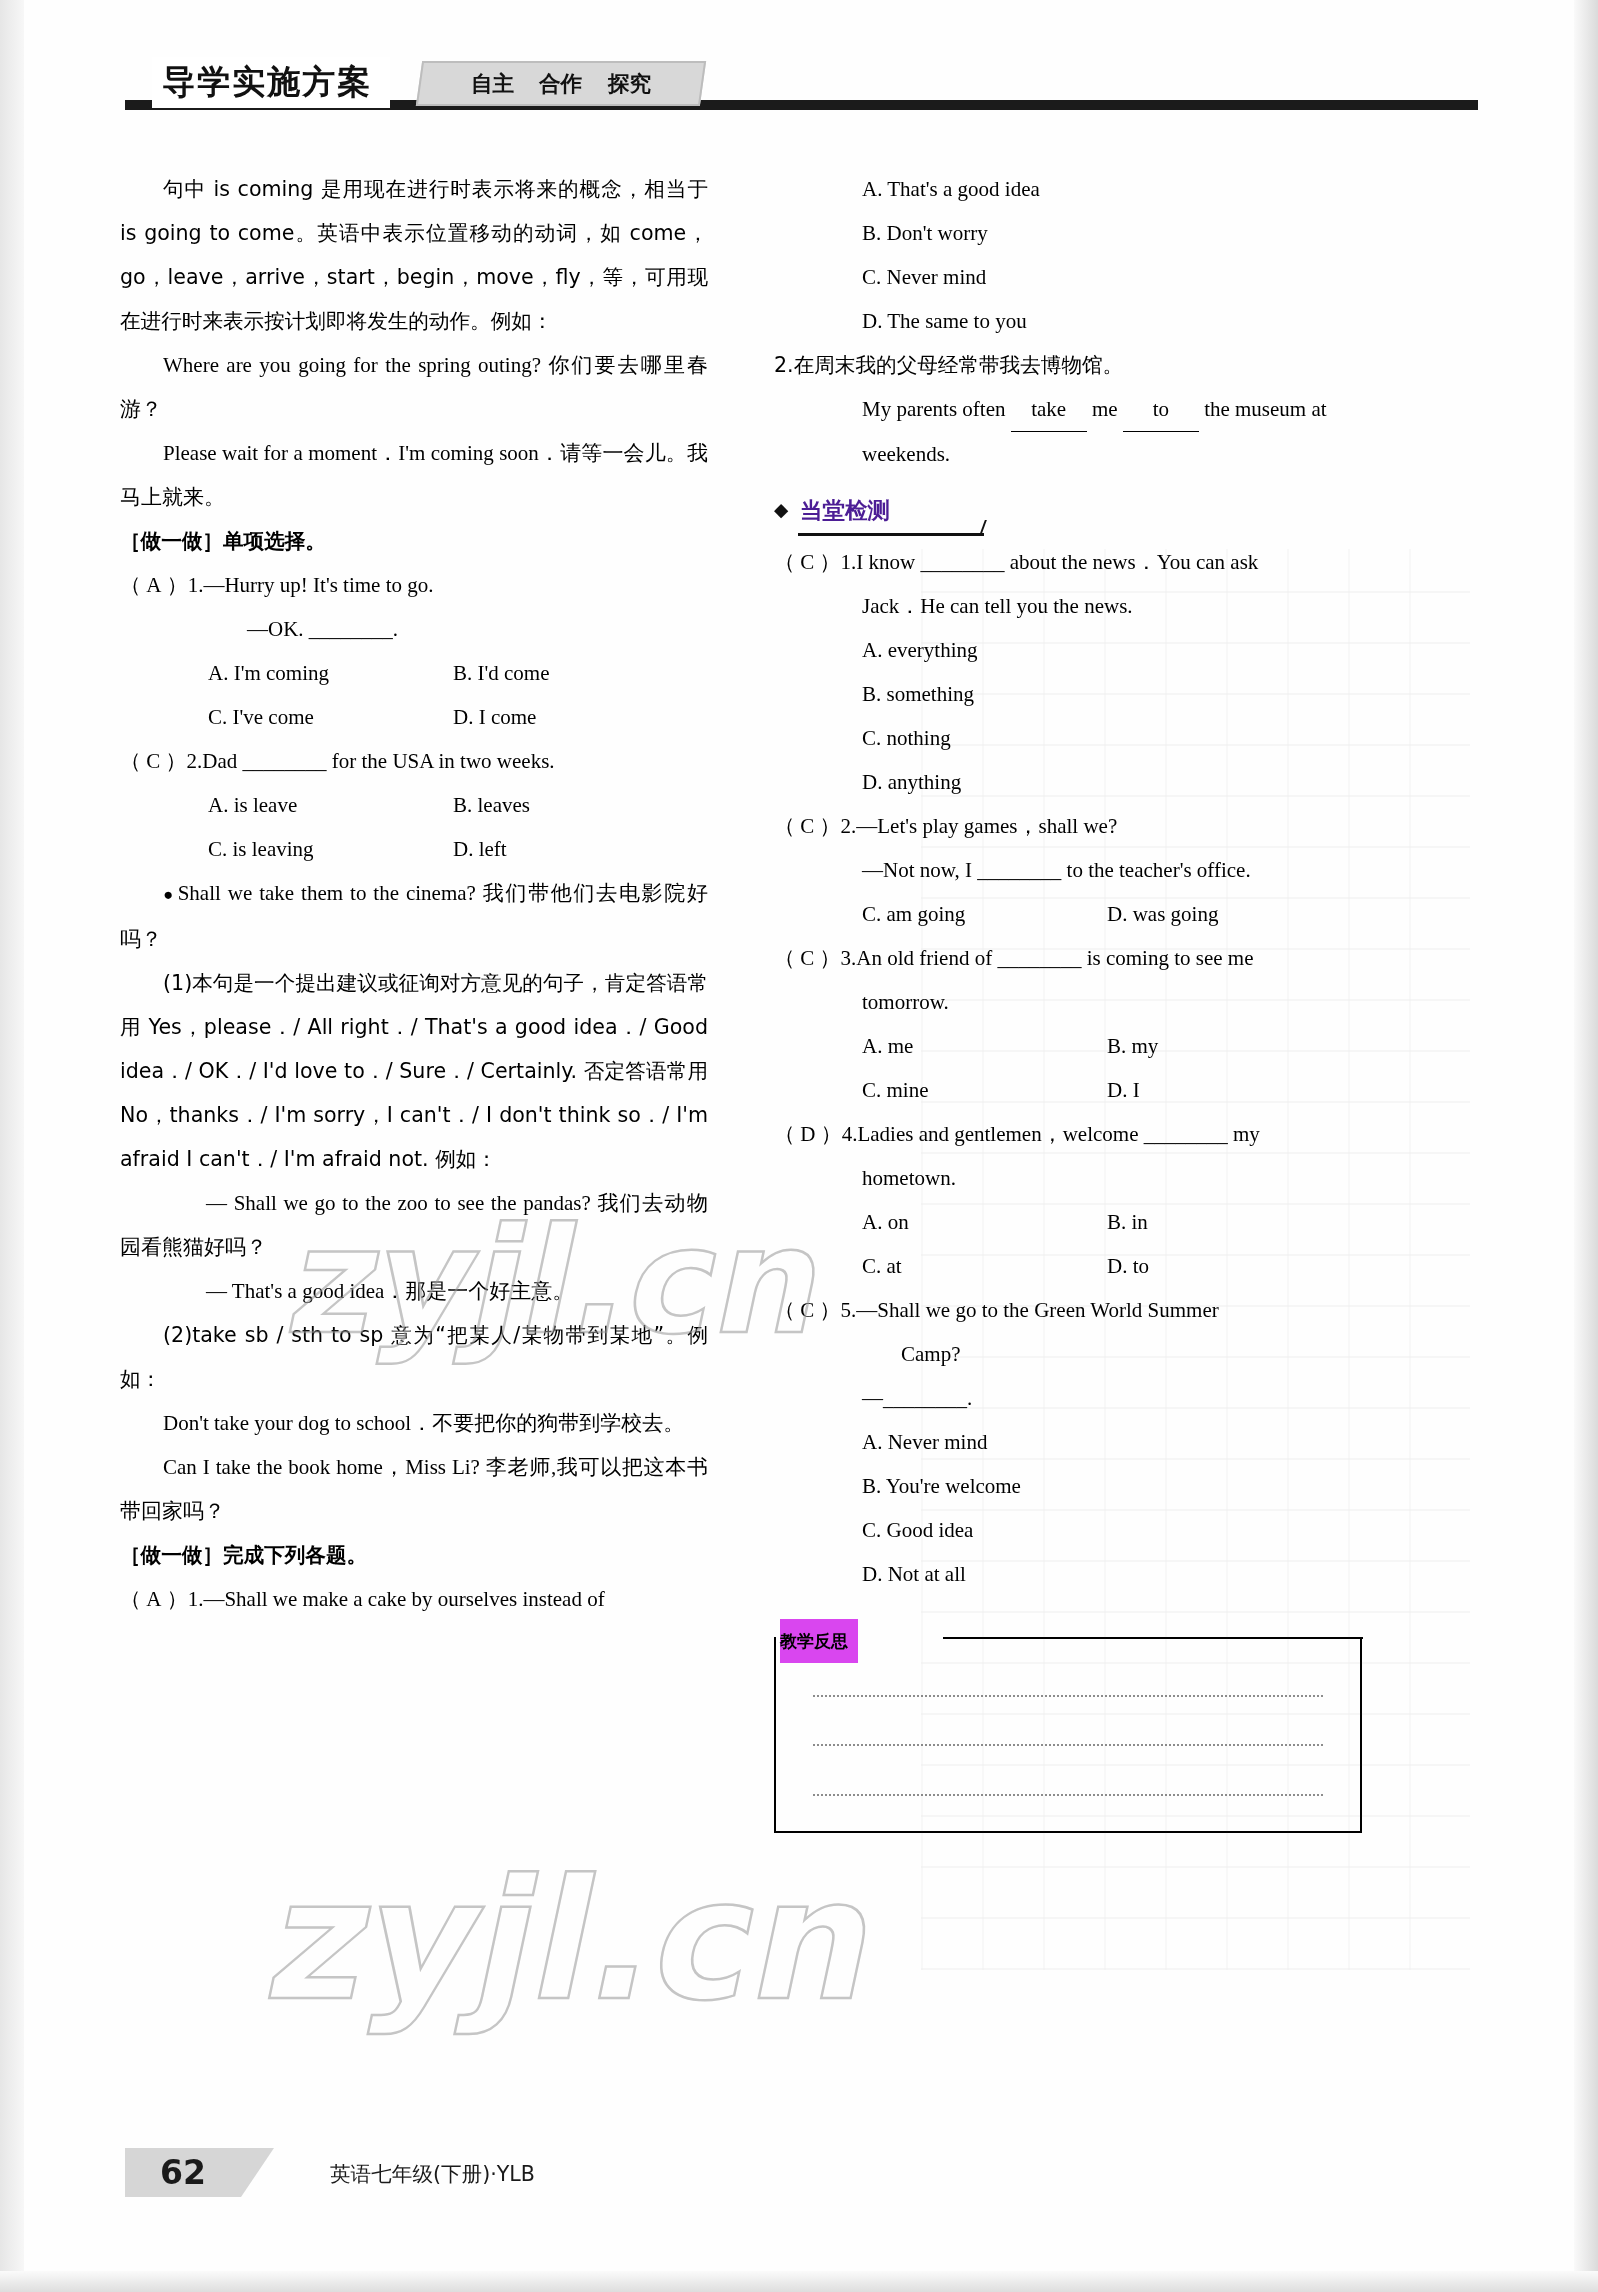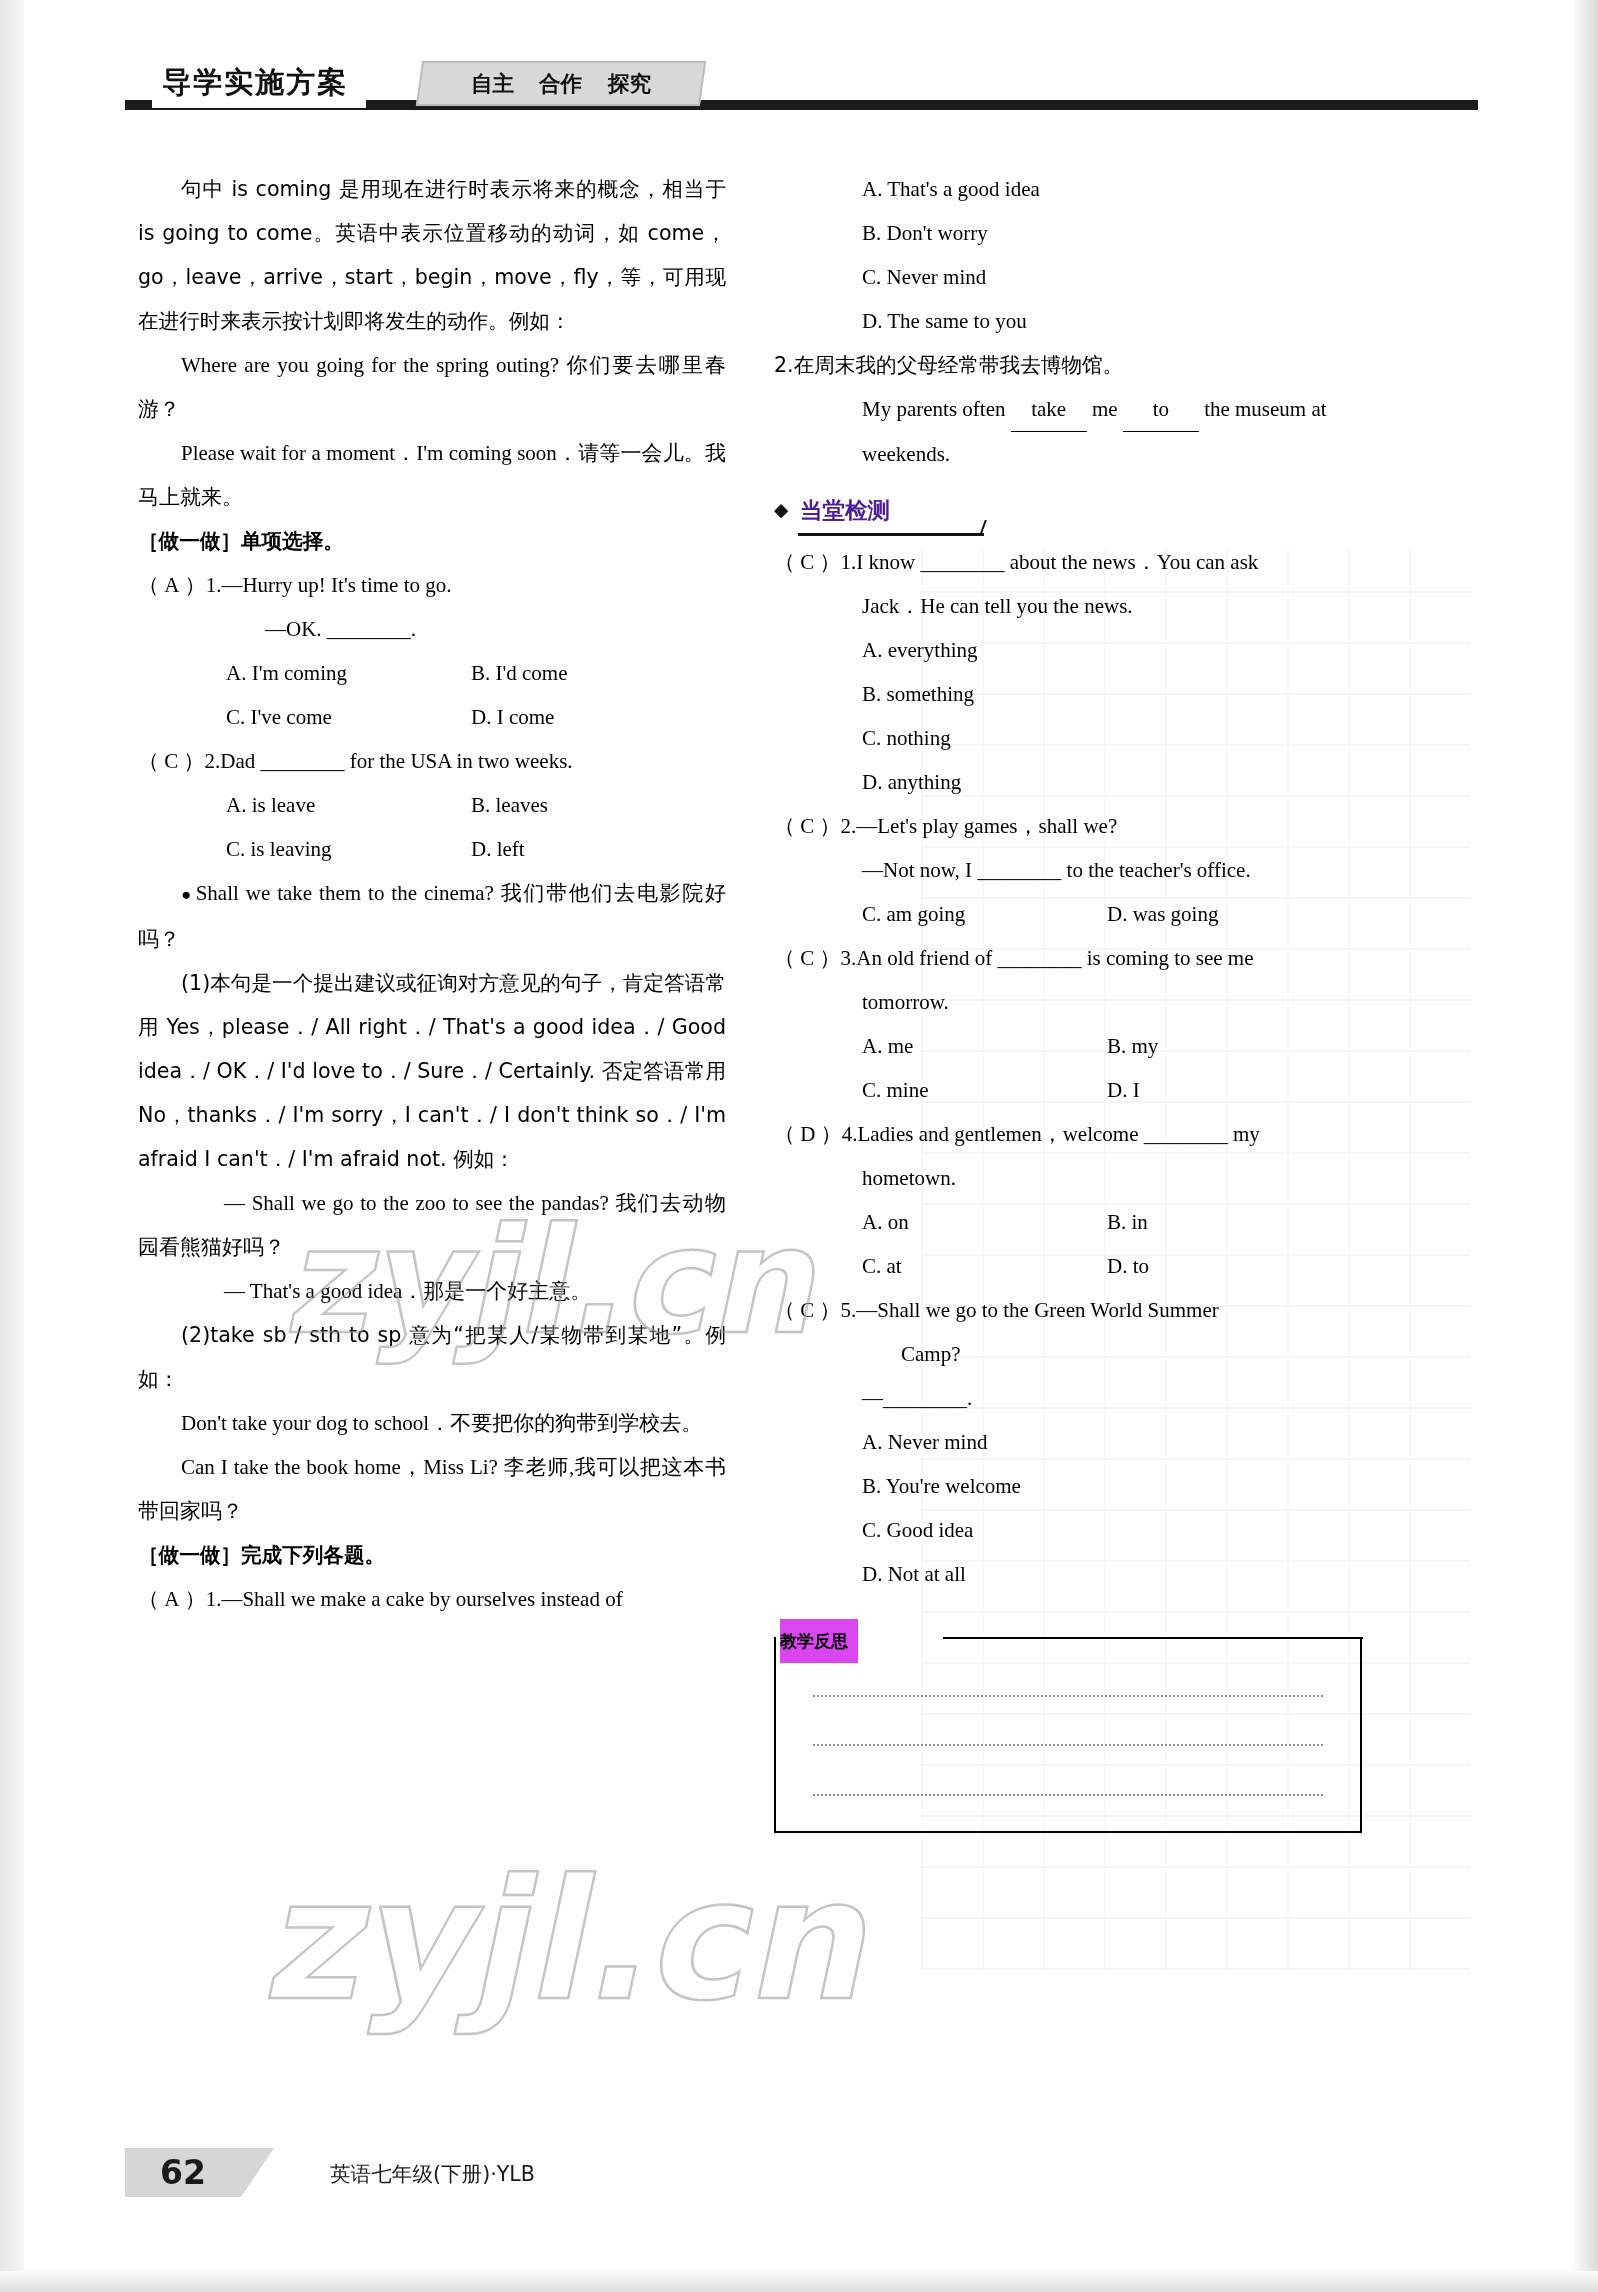--- a/index.html
+++ b/index.html
@@ -37,41 +37,41 @@
     position:absolute; left:0; top:43px; width:1353px; height:9.8px;
     background:#1b1b1b;
   }
   .header-title-box {
     position:absolute; left:27.4px; top:0px; height:51px;
     display:flex; align-items:center; padding:0 17.6px 0 9.8px;
     background:#ffffff;
   }
   .header-title {
     font-family:"DejaVu Sans", sans-serif;
-    font-weight:bold; font-size:29px; letter-spacing:2px; color:#111;
+    font-weight:bold; font-size:33px; letter-spacing:2px; color:#111;
   }
   .header-sub-box {
     position:absolute; left:294px; top:3.9px; height:45px; width:284px;
     background:#d8d8d8; border:2px solid #bdbdbd;
     display:flex; align-items:center; justify-content:center; gap:25.5px;
     transform: skewX(-8deg);
   }
   .header-sub-box span {
     transform: skewX(8deg);
     font-family:"DejaVu Sans", sans-serif;
     font-size:21.6px; font-weight:bold; color:#111;
   }
 
   
   .col {
     position:absolute; top:167px; width:588px;
     font-size:21px; line-height:44px; color:#000;
     text-align:justify;
   }
-  .col-left  { left:138px; }
+  .col-left  { left:120px; }
   .col-right { left:774px; }
 
   .p { margin:0; }
   .ind { text-indent:43px; }
   .ind2 { text-indent:86px; }
   .cn { font-family:"DejaVu Sans", sans-serif; font-size:20.6px; }
   .opt { display:flex; }
   .opt span:first-child { width:245px; display:inline-block; }
   .optindent { padding-left:88px; }
   .optindent2 { padding-left:127px; }

